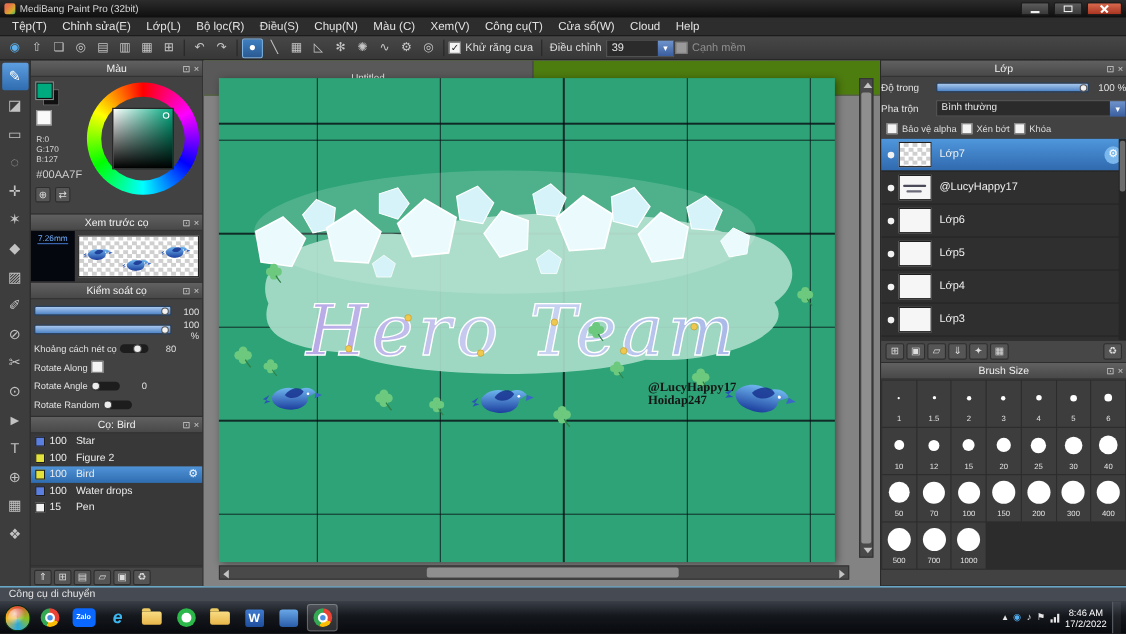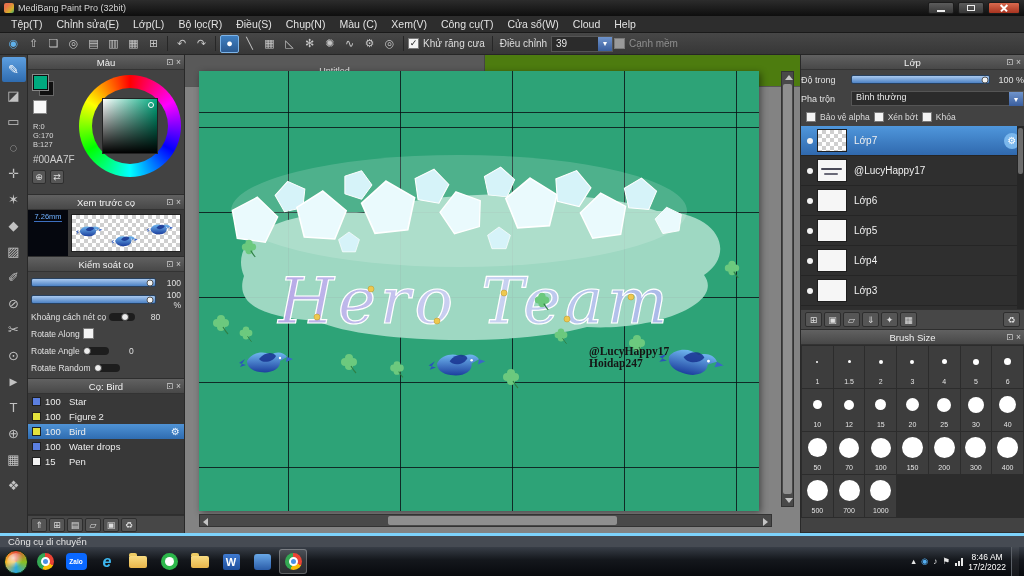--- a/index.html
+++ b/index.html
@@ -140,21 +140,21 @@
   .layer-btns span { width:17px; height:15px; background:#555; border:1px solid #2e2e2e; border-radius:2px; color:#ddd; font-size:9px; display:flex; align-items:center; justify-content:center; }
   .layer-btns .trash { margin-left:auto; }
 
   
   .bs-grid { display:grid; grid-template-columns:repeat(7,1fr); gap:1px; background:#2c2c2c; padding:1px; }
   .bs-cell { background:#3d3d3d; height:42px; display:flex; flex-direction:column; align-items:center; justify-content:flex-end; padding-bottom:2px; }
   .bs-dot { background:#fff; border-radius:50%; margin-bottom:auto; margin-top:auto; }
   .bs-num { font-size:7px; color:#e4e4e4; line-height:9px; }
 
   
-  .statusbar { height:14px; background:#464b53; border-top:3px solid #7dd3fc; display:flex; align-items:center; padding:0 8px; font-size:9.5px; color:#e4e4e4; flex:none; }
+  .statusbar { height:14px; background:#464b53; border-top:1px solid #7dd3fc; display:flex; align-items:center; padding:0 8px; font-size:9.5px; color:#e4e4e4; flex:none; }
 
   
   .taskbar { height:29px; background:linear-gradient(#383e47,#14171c 45%,#07090d); display:flex; align-items:center; padding:0 2px; gap:3px; flex:none; }
   .start-orb { width:24px; height:24px; border-radius:50%; margin-left:2px; position:relative; flex:none;
     background:conic-gradient(#e44c38,#8cc021,#27a8e0,#f4b825,#e44c38); border:1px solid #0a2a12; }
   .start-orb::after { content:""; position:absolute; inset:2px; border-radius:50%; background:radial-gradient(circle at 35% 28%, rgba(255,255,255,.75), rgba(255,255,255,0) 55%); }
   .task-icon { width:28px; height:25px; border-radius:3px; display:flex; align-items:center; justify-content:center; flex:none; }
   .task-icon.open { background:rgba(255,255,255,.14); border:1px solid rgba(255,255,255,.25); }
   .chrome-ball { width:17px; height:17px; border-radius:50%; background:conic-gradient(#ea4335 0 33%,#fbbc05 33% 56%,#34a853 56% 100%); position:relative; }
   .chrome-ball::after { content:""; position:absolute; inset:4px; background:#4a90e2; border:2px solid #fff; border-radius:50%; }

